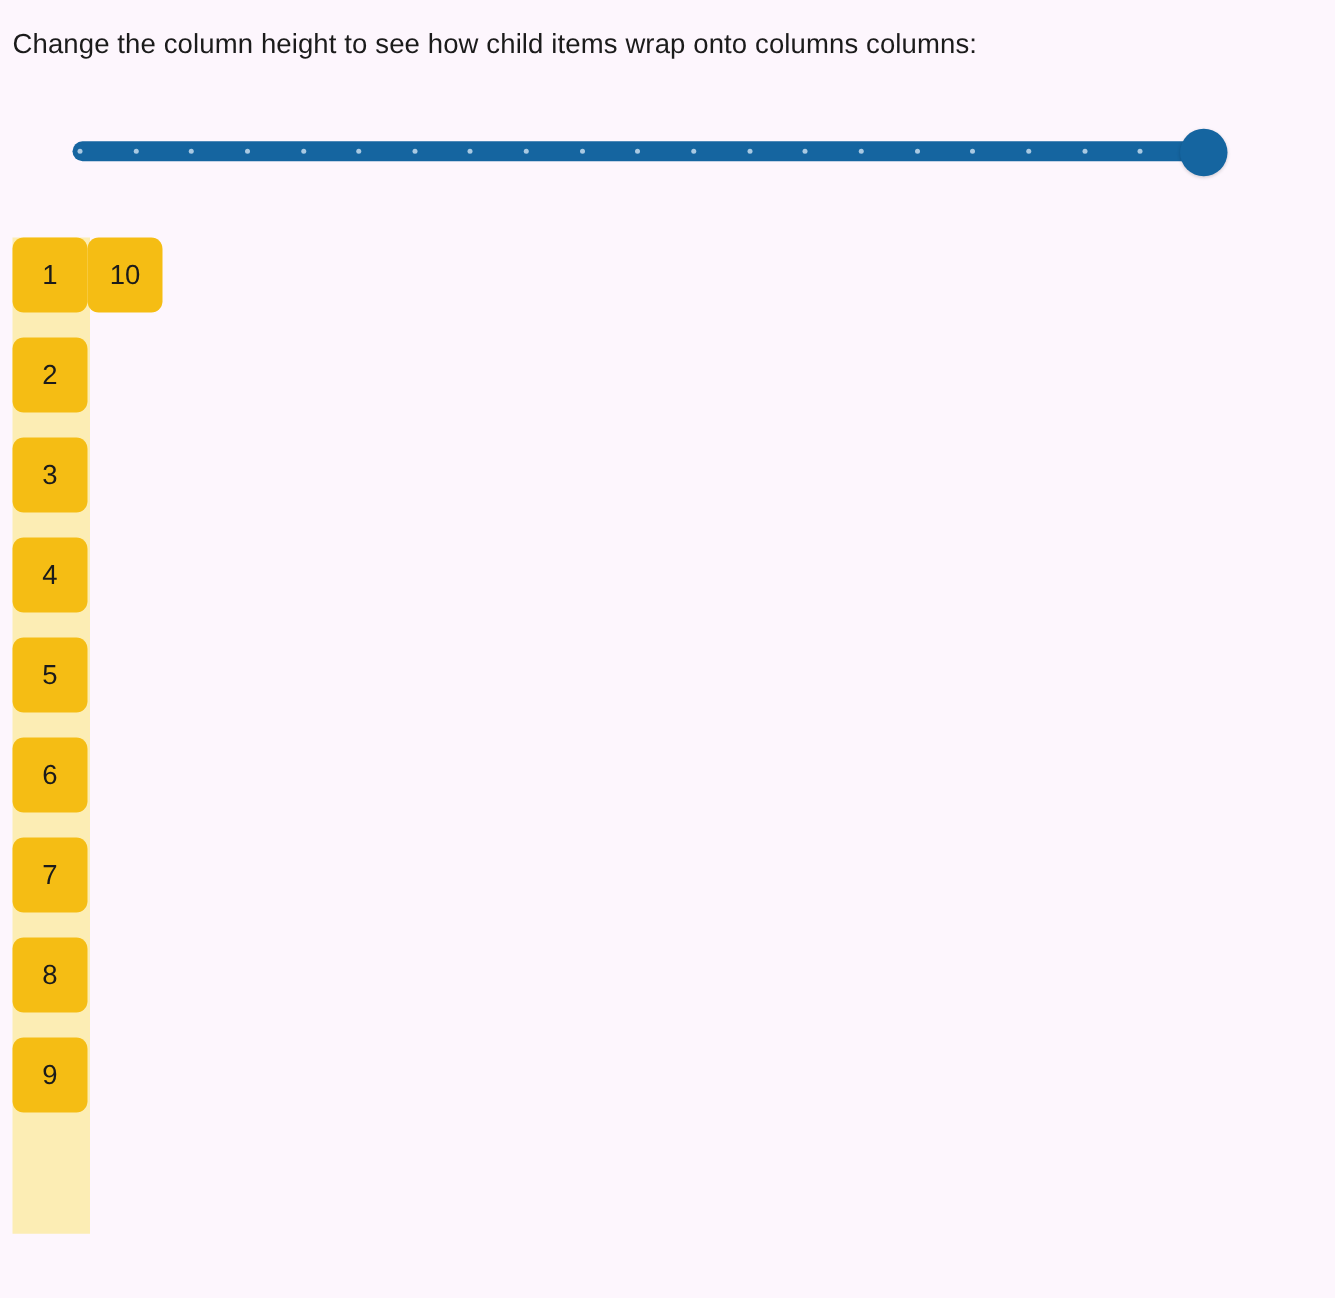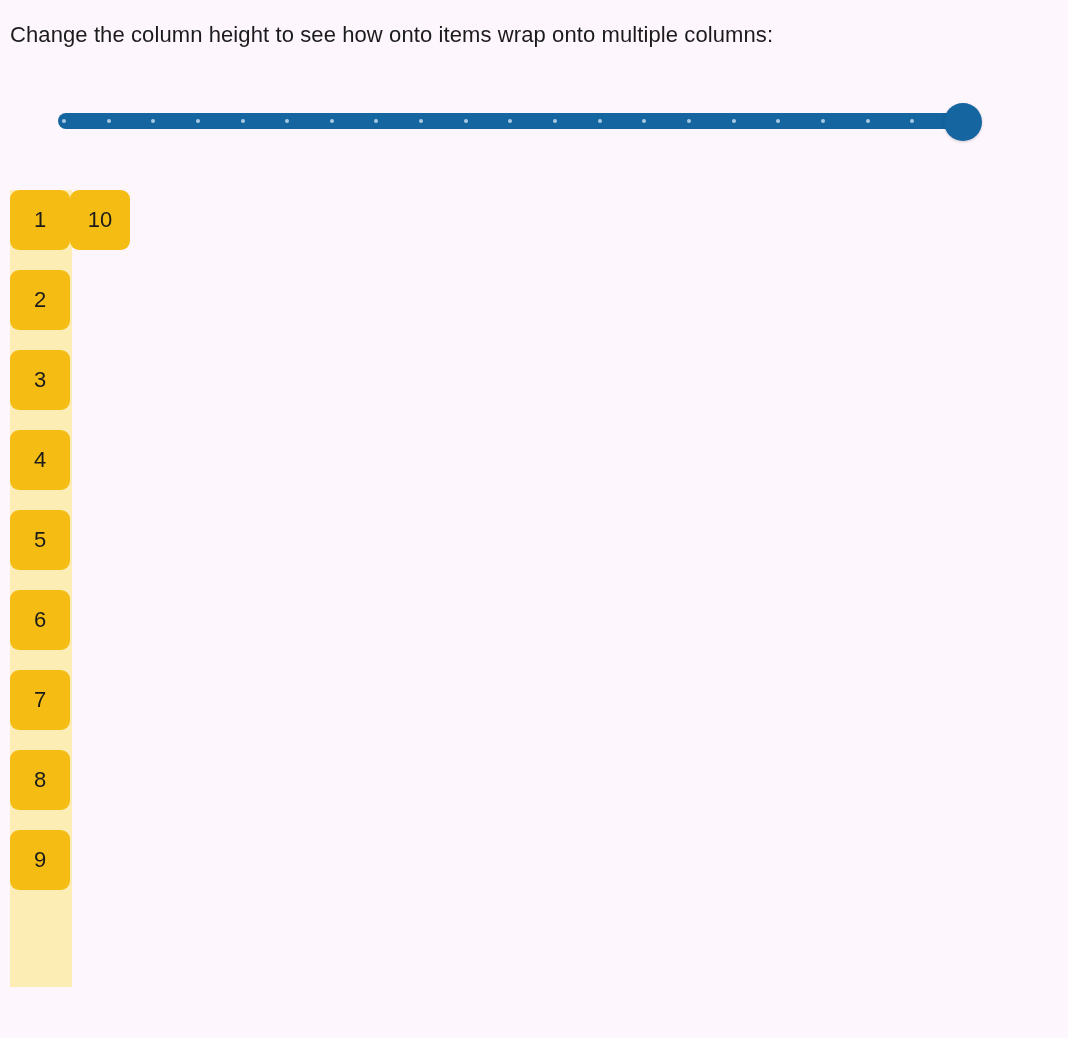--- a/index.html
+++ b/index.html
@@ -101,21 +101,21 @@
     justify-content: center;
     font-size: 22px;
     color: #1b1b1b;
     flex: 0 0 auto;
     box-sizing: border-box;
   }
 </style>
 </head>
 <body>
 
-<div class="page-heading">Change the column height to see how onto items wrap onto multiple columns:</div>
+<div class="page-heading">Change the column height to see how child items wrap onto columns columns:</div>
 
 <div class="slider-wrap">
   <div class="slider-track" style="background: rgb(21, 101, 160);"></div>
   <div class="slider-ticks">
       <span class="slider-tick" style="background: rgb(169, 201, 226);"></span>
       <span class="slider-tick" style="background: rgb(169, 201, 226);"></span>
       <span class="slider-tick" style="background: rgb(169, 201, 226);"></span>
       <span class="slider-tick" style="background: rgb(169, 201, 226);"></span>
       <span class="slider-tick" style="background: rgb(169, 201, 226);"></span>
       <span class="slider-tick" style="background: rgb(169, 201, 226);"></span>

